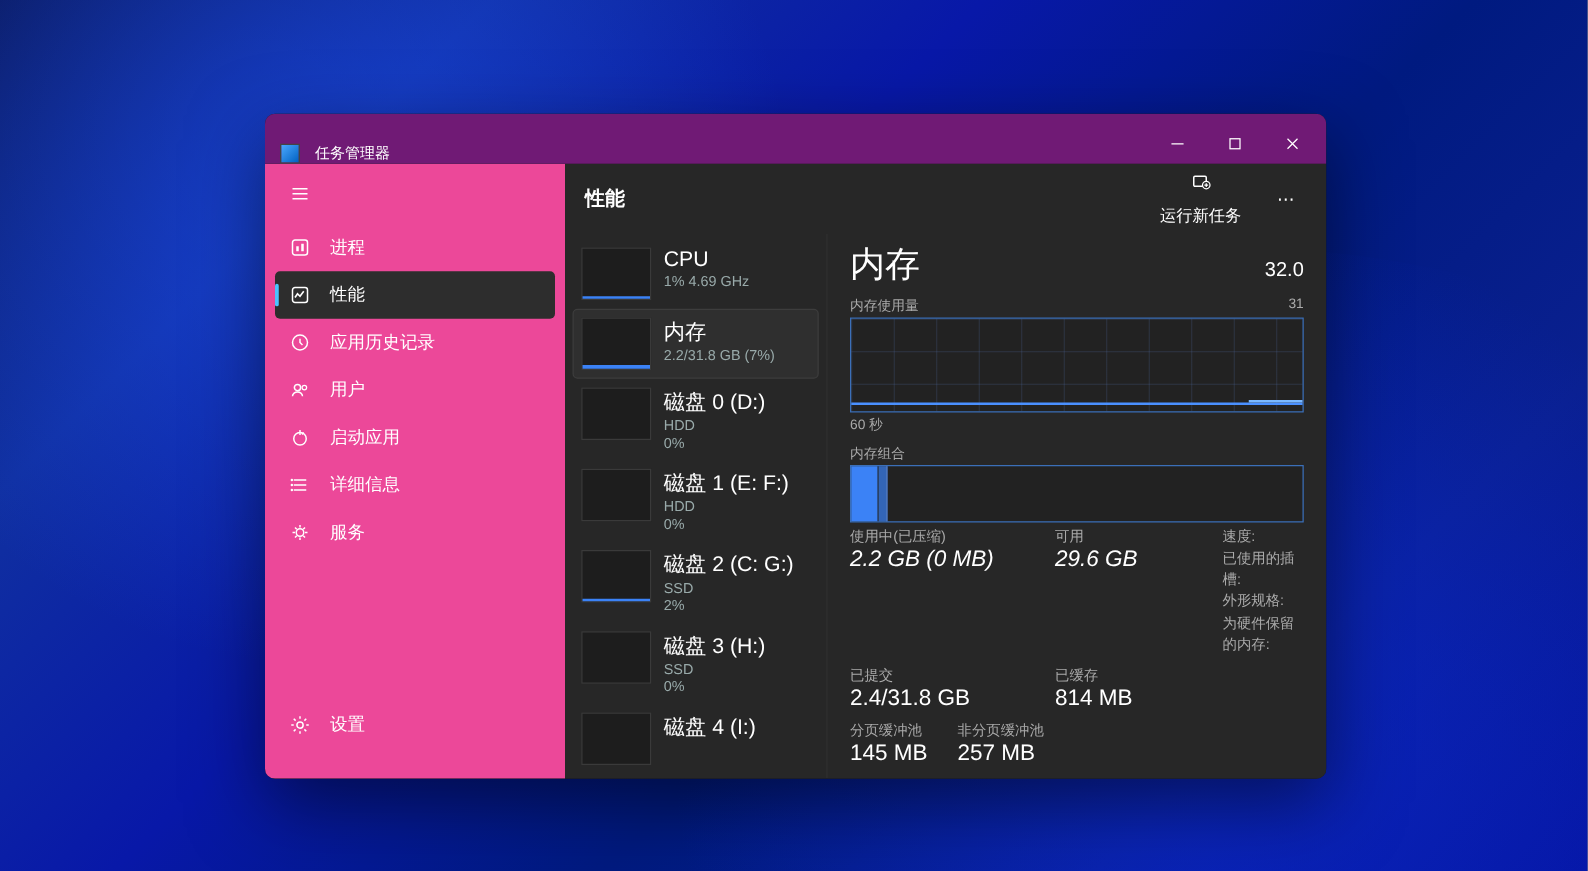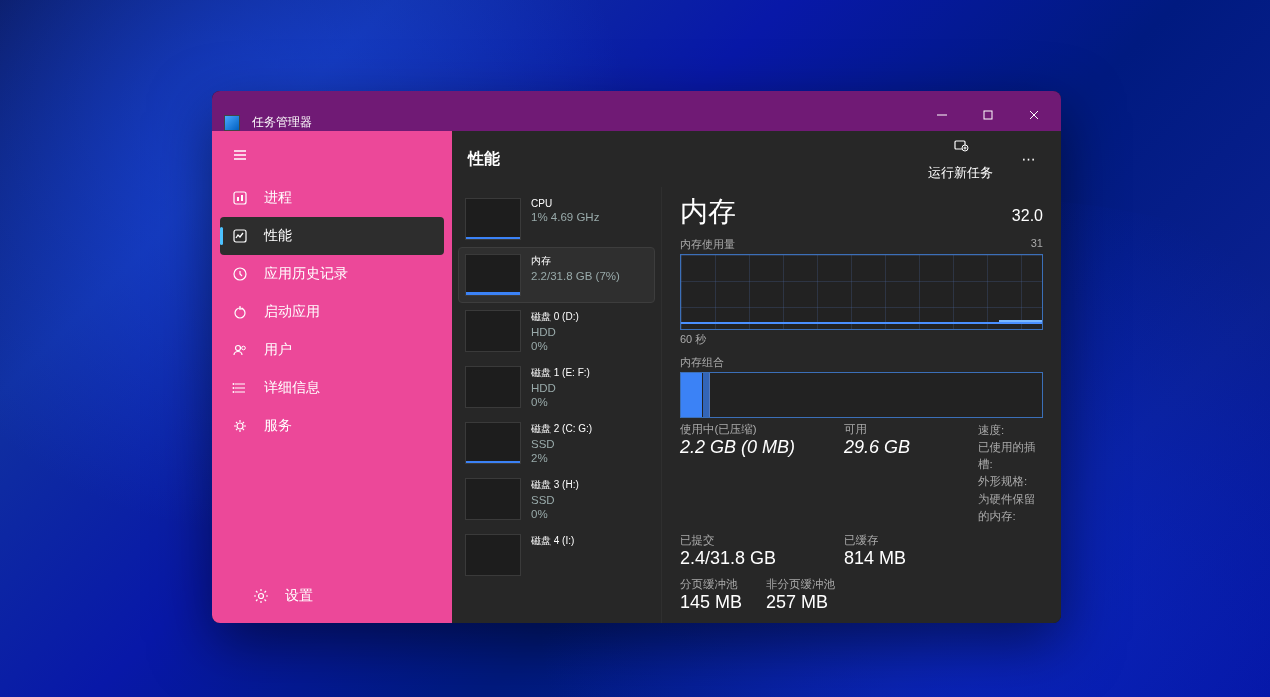--- a/index.html
+++ b/index.html
@@ -36,36 +36,36 @@
 .left { width:240px; background:#ec4899; display:flex; flex-direction:column; }
 .hamburger { width:40px; height:36px; margin:6px 0 6px 8px; display:flex; align-items:center; justify-content:center; border-radius:4px; }
 .hamburger svg { width:16px; height:16px; }
 .nav { list-style:none; padding:0 8px; }
 .nav li { display:flex; align-items:center; height:38px; padding:0 12px; border-radius:4px;
   font-size:14px; color:#fff; cursor:default; gap:16px; }
 .nav li .icon { width:16px; height:16px; flex:none; display:flex; align-items:center; justify-content:center; }
 .nav li.selected { background:#2d2d2d; position:relative; }
 .nav li.selected::before { content:""; position:absolute; left:0; top:10px; bottom:10px; width:3px; background:#4cc2ff; border-radius:2px; }
 .nav-spacer { flex:1; }
-.nav-bottom { padding:0 8px 8px;margin-left:21px; }
+.nav-bottom { padding:0 8px 24px; }
 .nav-bottom li { list-style:none; display:flex; align-items:center; height:38px; padding:0 12px; gap:16px; font-size:14px; }
 .nav-bottom .icon { width:16px; height:16px; }
 .center { flex:1; background:#272727; display:flex; flex-direction:column; overflow:hidden; }
 .toolbar { height:56px; display:flex; align-items:center; padding:0 16px; gap:12px; }
 .toolbar .page-title { font-size:16px; font-weight:600; flex:1; }
 .toolbar .action { display:flex; align-items:center; gap:8px; font-size:13px; padding:4px 8px; border-radius:4px;flex-direction:column; }
 .toolbar .more { width:32px; height:32px; display:flex; align-items:center; justify-content:center; border-radius:4px; font-size:14px; letter-spacing:1px; }
 .content { flex:1; display:flex; overflow:hidden; }
 .res-list { width:210px; border-right:1px solid rgba(255,255,255,0.04); overflow-y:auto; padding:4px 6px 4px 6px; }
 .res-item { display:flex; gap:10px; padding:6px 6px; border-radius:4px; border:1px solid transparent; }
 .res-item.selected { background:#2f2f2f; border:1px solid #3d3d3d; }
 .res-thumb { width:56px; height:42px; background:#1d1d1d; border:1px solid #3a3a3a; position:relative; flex:none; }
 .res-thumb .bar { position:absolute; left:0; right:0; bottom:0; height:3px; background:#3b82f6; }
 .res-info { display:flex; flex-direction:column; gap:2px; font-size:12px; min-width:0; }
-.res-info .t { font-size:10px; color:#fff; white-space:nowrap; }
+.res-info .t { font-size:17px; color:#fff; white-space:nowrap; }
 .res-info .s { color:#9aa; font-size:11.5px; }
 .res-info .s2 { color:#9aa; font-size:11.5px; }
 .detail { flex:1; padding:6px 18px 10px 18px; overflow:hidden; display:flex; flex-direction:column; }
 .detail-head { display:flex; align-items:baseline; }
 .detail-head .big { font-size:28px; font-weight:400; flex:1; }
 .detail-head .cap { font-size:16px; }
 .graph-label { font-size:11px; color:#aaa; margin-top:6px; display:flex; }
 .graph-label .r { margin-left:auto; }
 .graph { height:78px; border:1px solid #3b6fb8; background:#222; margin-top:2px; position:relative; }
 .graph .grid { position:absolute; inset:0;
@@ -150,35 +150,35 @@
               <svg viewBox="0 0 16 16" width="16" height="16">
                 <circle cx="8" cy="8" r="6" fill="none" stroke="#fff" stroke-width="1.2"></circle>
                 <path d="M8 5v3l2 2" stroke="#fff" stroke-width="1.2" fill="none"></path>
               </svg>
             </span>
           <span>应用历史记录</span>
         </li>
         <li>
           <span class="icon">
               <svg viewBox="0 0 16 16" width="16" height="16">
-                <circle cx="8" cy="9" r="5" fill="none" stroke="#fff" stroke-width="1.2"></circle>
-                <path d="M8 2v4M11 4l-1.5 1.5" stroke="#fff" stroke-width="1.2"></path>
-              </svg>
-            </span>
-          <span>启动应用</span>
-        </li>
-        <li>
-          <span class="icon">
-              <svg viewBox="0 0 16 16" width="16" height="16">
                 <circle cx="6" cy="6" r="2.5" fill="none" stroke="#fff" stroke-width="1.2"></circle>
                 <path d="M2 13c0-2 2-3.5 4-3.5s4 1.5 4 3.5" fill="none" stroke="#fff" stroke-width="1.2"></path>
                 <circle cx="11.5" cy="6" r="1.8" fill="none" stroke="#fff" stroke-width="1"></circle>
               </svg>
             </span>
           <span>用户</span>
+        </li>
+        <li>
+          <span class="icon">
+              <svg viewBox="0 0 16 16" width="16" height="16">
+                <circle cx="8" cy="9" r="5" fill="none" stroke="#fff" stroke-width="1.2"></circle>
+                <path d="M8 2v4M11 4l-1.5 1.5" stroke="#fff" stroke-width="1.2"></path>
+              </svg>
+            </span>
+          <span>启动应用</span>
         </li>
         <li>
           <span class="icon">
               <svg viewBox="0 0 16 16" width="16" height="16">
                 <path d="M3 4h10M3 8h10M3 12h10" stroke="#fff" stroke-width="1.2"></path>
                 <circle cx="1.5" cy="4" r="1" fill="#fff"></circle>
                 <circle cx="1.5" cy="8" r="1" fill="#fff"></circle>
                 <circle cx="1.5" cy="12" r="1" fill="#fff"></circle>
               </svg>
             </span>

